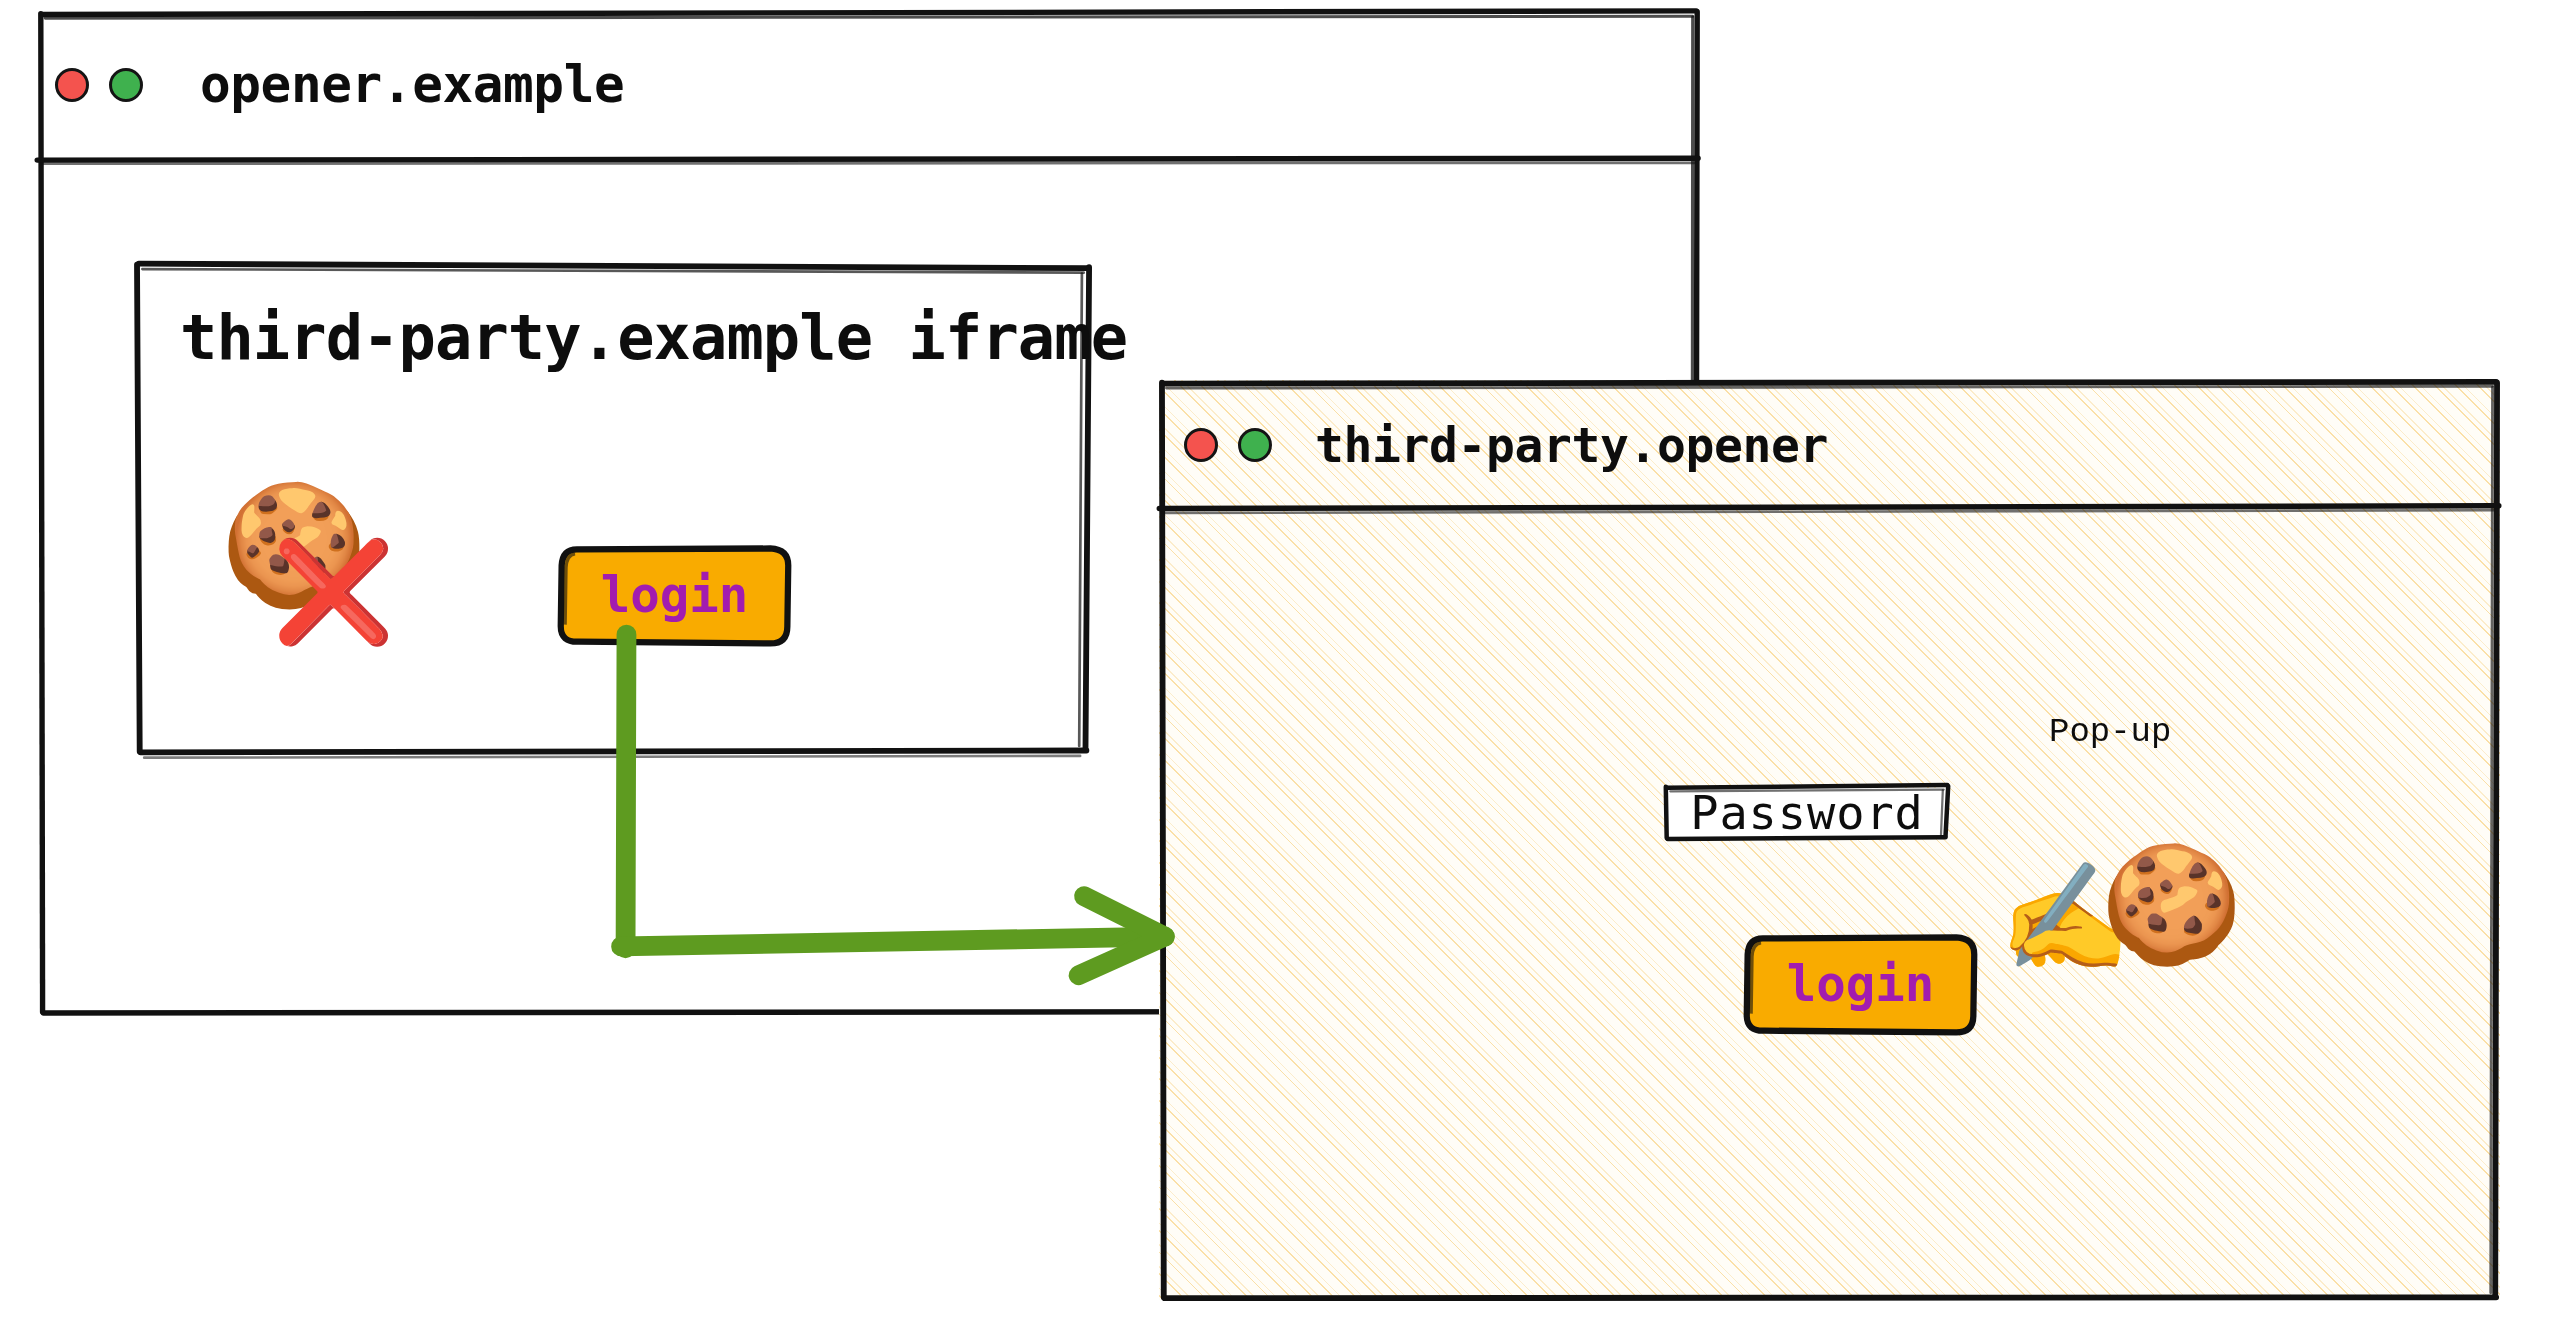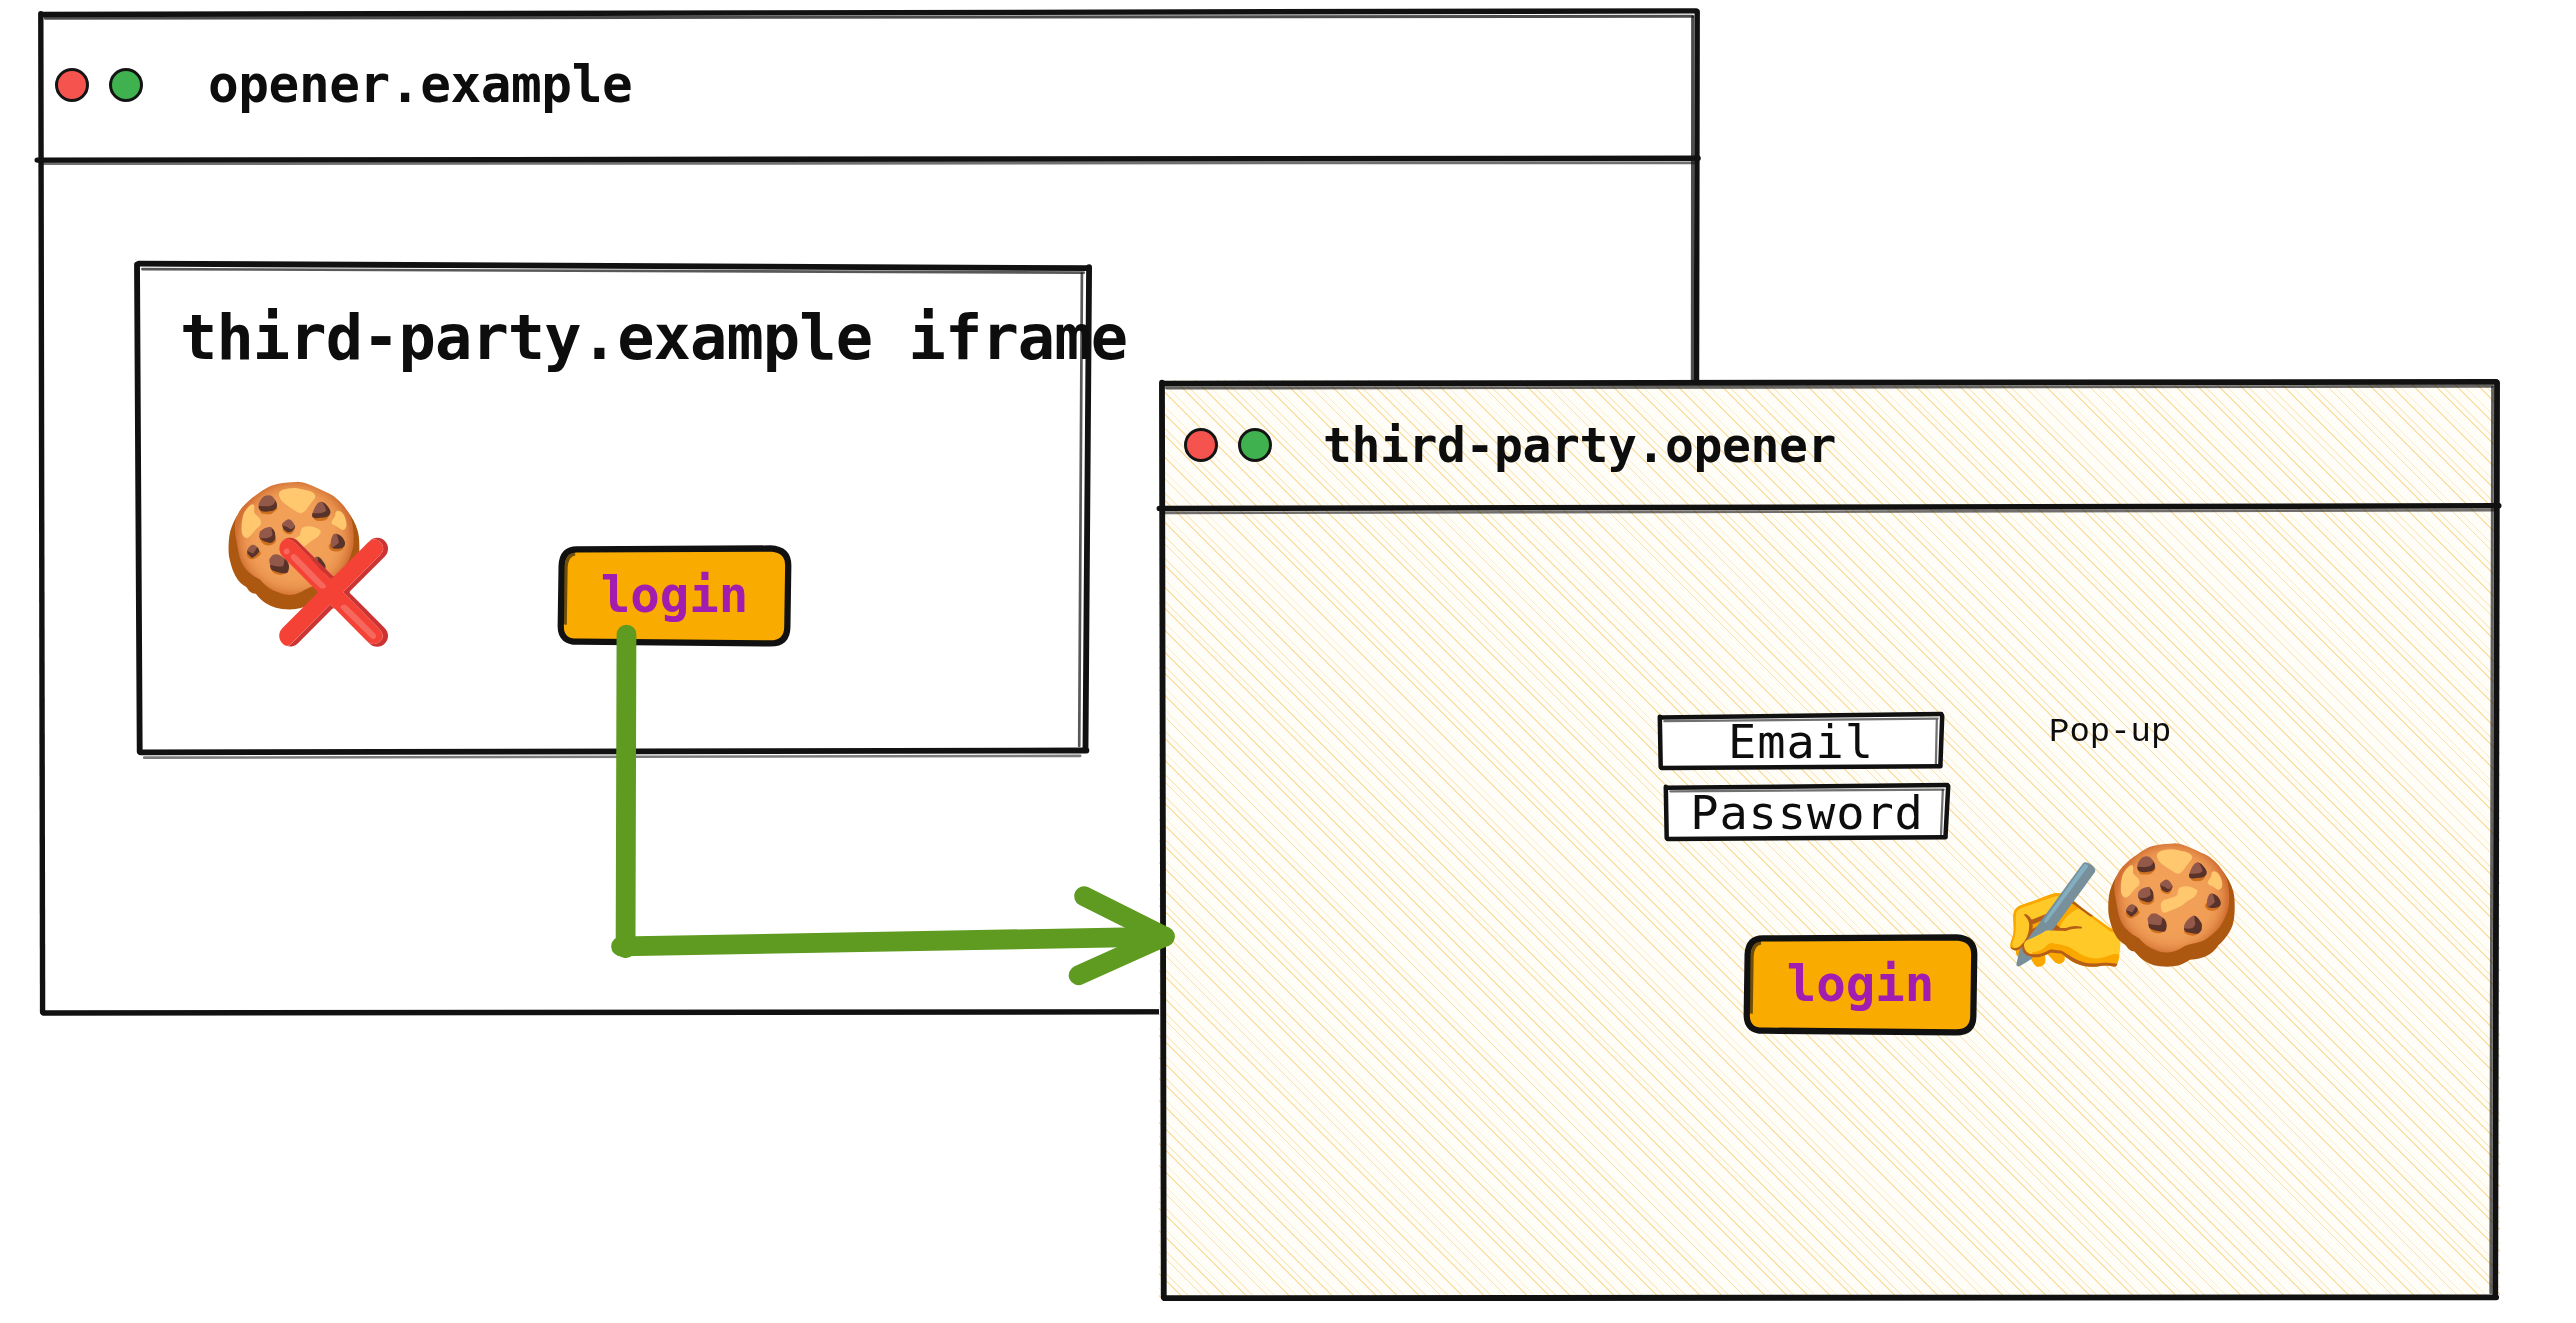--- a/index.html
+++ b/index.html
@@ -31,21 +31,21 @@
   
   .window{position:absolute;}
   .window .surface{position:absolute;inset:0;}
 
   #opener{left:39px;top:9px;width:1660px;height:1005px;z-index:1;}
   #opener .surface{background:#ffffff;}
 
   #popup{left:1159px;top:380px;width:1341px;height:920px;z-index:4;}
 
   
-  .titlebar{position:absolute;left:0;top:0;right:0;display:flex;align-items:center;gap:8px;}
+  .titlebar{position:absolute;left:0;top:0;right:0;display:flex;align-items:center;}
   .dots{display:flex;gap:20px;}
   .dot{width:34px;height:34px;border-radius:50%;border:3.1px solid #141414;box-sizing:border-box;}
   .dot.red{background:#f4534e;}
   .dot.green{background:#3fb14e;}
   .win-title{font-weight:700;color:#0d0d0d;white-space:nowrap;}
 
   #opener .titlebar{height:151px;padding-left:16px;}
   #opener .win-title{font-size:51px;margin-left:57px;letter-spacing:-0.4px;}
   #popup .titlebar{height:130px;padding-left:25px;}
   #popup .win-title{font-size:48px;margin-left:43px;letter-spacing:-0.4px;}
@@ -181,34 +181,20 @@
     </svg>
 
     <div class="titlebar">
       <div class="dots">
         <span class="dot red"></span>
         <span class="dot green"></span>
       </div>
       <span class="win-title">third-party.opener</span>
     </div>
 
-    <div class="field" id="field-email">
-      <div class="fill" style="left:3.6px;top:3.6px;width:279px;height:50px;"></div>
-      <svg width="286" height="56" viewBox="0 0 318 62">
-        <g fill="none" stroke="#111111" stroke-width="5" stroke-linecap="round">
-          <path d="M3,5 L315,1"></path>
-          <path d="M316,3 L314,58"></path>
-          <path d="M314,59 L4,61"></path>
-          <path d="M3,60 L2,4"></path>
-          <path d="M7,9 L311,6" stroke-width="2.5" opacity=".6"></path>
-          <path d="M310,8 L309,56" stroke-width="2.5" opacity=".6"></path>
-        </g>
-      </svg>
-      <span class="field-label">Email</span>
-    </div>
 
     <div class="field" id="field-password">
       <div class="fill" style="left:3.6px;top:3.6px;width:279px;height:50px;"></div>
       <svg width="286" height="56" viewBox="0 0 318 62">
         <g fill="none" stroke="#111111" stroke-width="5" stroke-linecap="round">
           <path d="M3,4 L315,1"></path>
           <path d="M316,2 L313,58"></path>
           <path d="M313,59 L4,61"></path>
           <path d="M3,60 L2,3"></path>
           <path d="M7,8 L311,6" stroke-width="2.5" opacity=".6"></path>

